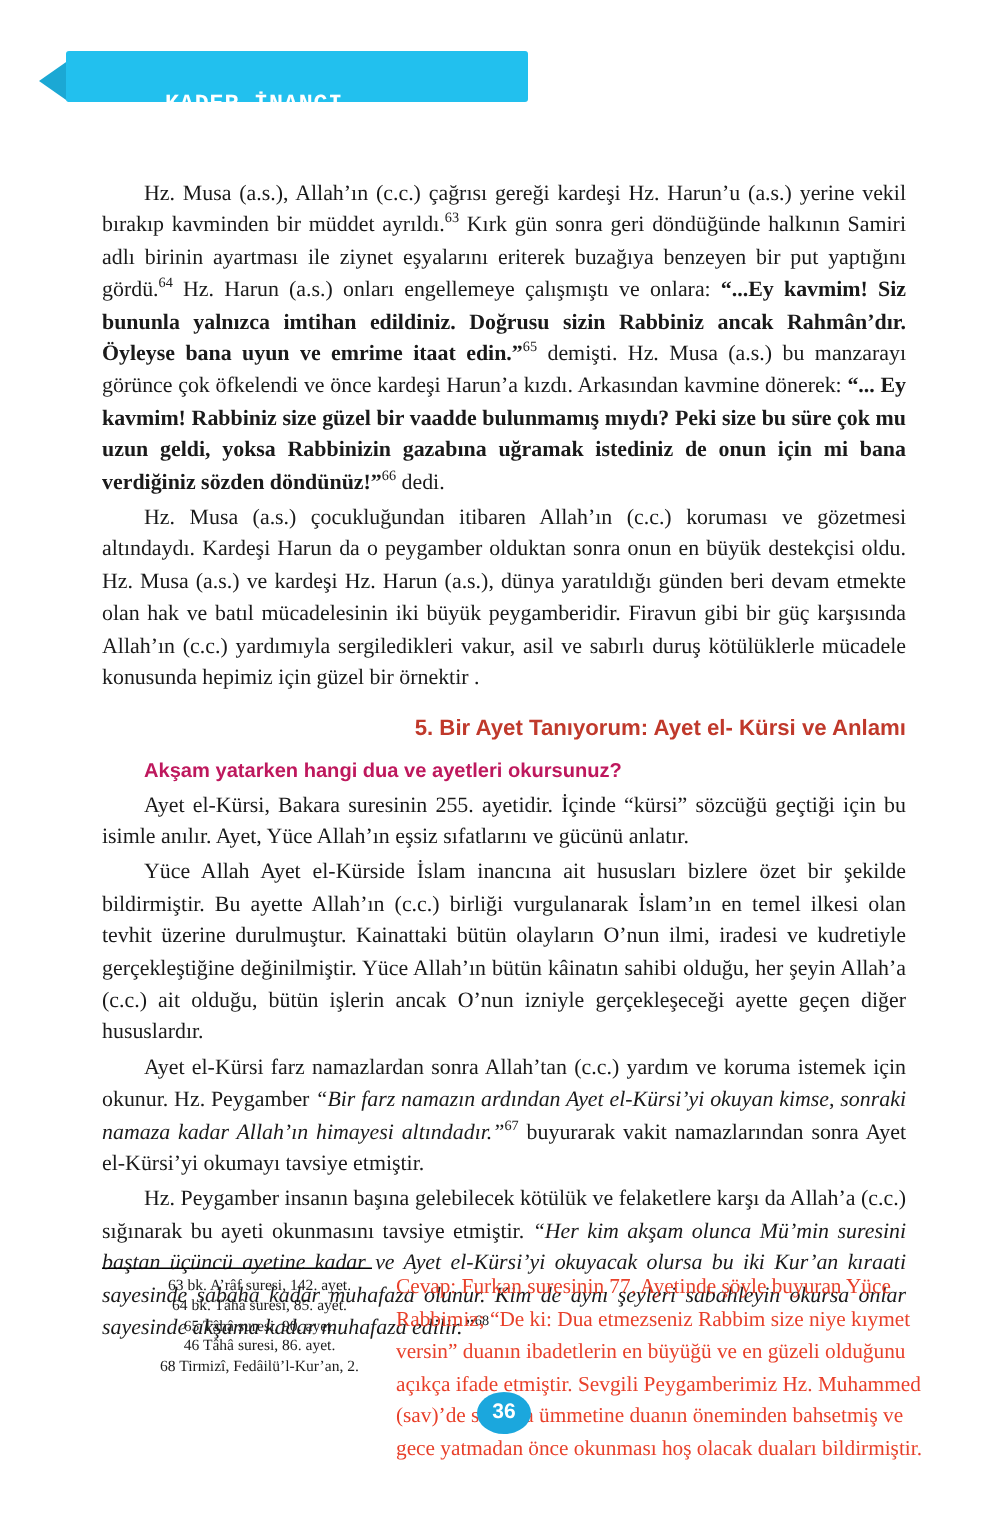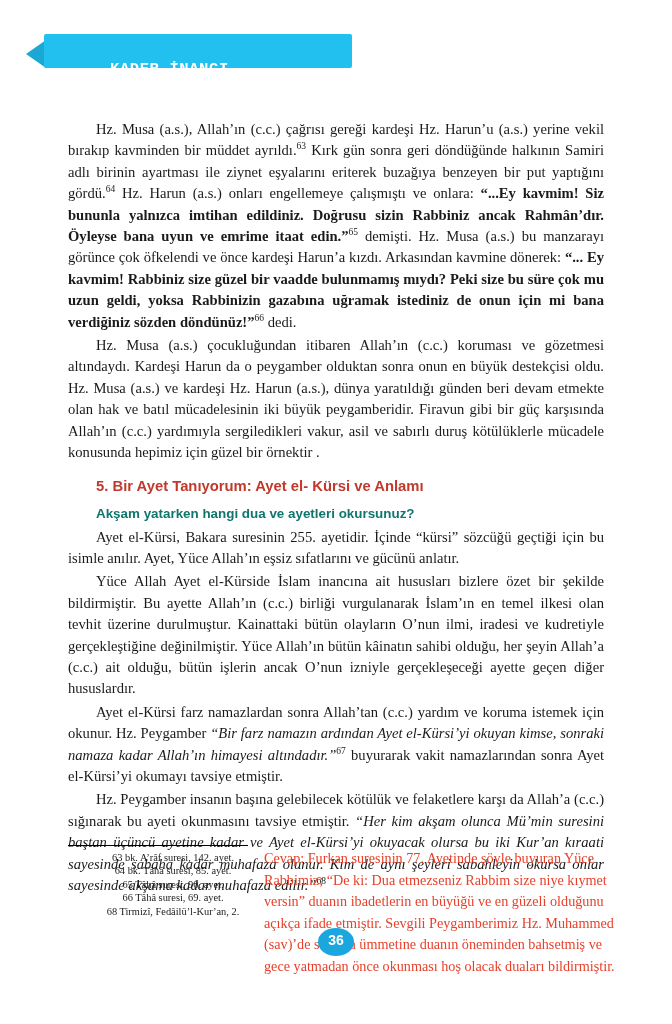--- a/index.html
+++ b/index.html
@@ -175,34 +175,34 @@
 
   <div class="header">
     <div class="header-notch"></div>
     <div class="header-bar" style="background: rgb(34, 192, 238);"></div>
   </div>
   <div class="header-title">KADER İNANCI</div>
 
   <div class="content">
     <p class="body" id="p1"><span>Hz. Musa (a.s.), Allah’ın (c.c.) çağrısı gereği kardeşi Hz. Harun’u (a.s.) yerine vekil bırakıp kavminden bir müddet ayrıldı.</span><sup>63</sup><span> Kırk gün sonra geri döndüğünde halkının Samiri adlı birinin ayartması ile ziynet eşyalarını eriterek buzağıya benzeyen bir put yaptığını gördü.</span><sup>64</sup><span> Hz. Harun (a.s.) onları engellemeye çalışmıştı ve onlara: </span><span class="bold">“...Ey kavmim! Siz bununla yalnızca imtihan edildiniz. Doğrusu sizin Rabbiniz ancak Rahmân’dır. Öyleyse bana uyun ve emrime itaat edin.”</span><sup>65</sup><span> demişti. Hz. Musa (a.s.) bu manzarayı görünce çok öfkelendi ve önce kardeşi Harun’a kızdı. Arkasından kavmine dönerek: </span><span class="bold">“... Ey kavmim! Rabbiniz size güzel bir vaadde bulunmamış mıydı? Peki size bu süre çok mu uzun geldi, yoksa Rabbinizin gazabına uğramak istediniz de onun için mi bana verdiğiniz sözden döndünüz!”</span><sup>66</sup><span> dedi.</span></p>
     <p class="body" id="p2"><span>Hz. Musa (a.s.) çocukluğundan itibaren Allah’ın (c.c.) koruması ve gözetmesi altındaydı. Kardeşi Harun da o peygamber olduktan sonra onun en büyük destekçisi oldu. Hz. Musa (a.s.) ve kardeşi Hz. Harun (a.s.), dünya yaratıldığı günden beri devam etmekte olan hak ve batıl mücadelesinin iki büyük peygamberidir. Firavun gibi bir güç karşısında Allah’ın (c.c.) yardımıyla sergiledikleri vakur, asil ve sabırlı duruş kötülüklerle mücadele konusunda hepimiz için güzel bir örnektir .</span></p>
-    <div class="section-head" style="color: rgb(192, 57, 43);">5. Bir Ayet Tanıyorum: Ayet el- Kürsi ve Anlamı</div>
-    <div class="sub-head" style="color: #0f766e;">Akşam yatarken hangi dua ve ayetleri okursunuz?</div>
+    <div class="section-head" style="color: rgb(192, 57, 43); text-align: right;">5. Bir Ayet Tanıyorum: Ayet el- Kürsi ve Anlamı</div>
+    <div class="sub-head" style="color: #be185d;">Akşam yatarken hangi dua ve ayetleri okursunuz?</div>
     <p class="body" id="p3"><span>Ayet el-Kürsi, Bakara suresinin 255. ayetidir. İçinde “kürsi” sözcüğü geçtiği için bu isimle anılır. Ayet, Yüce Allah’ın eşsiz sıfatlarını ve gücünü anlatır.</span></p>
     <p class="body" id="p4"><span>Yüce Allah Ayet el-Kürside İslam inancına ait hususları bizlere özet bir şekilde bildirmiştir. Bu ayette Allah’ın (c.c.) birliği vurgulanarak İslam’ın en temel ilkesi olan tevhit üzerine durulmuştur. Kainattaki bütün olayların O’nun ilmi, iradesi ve kudretiyle gerçekleştiğine değinilmiştir. Yüce Allah’ın bütün kâinatın sahibi olduğu, her şeyin Allah’a (c.c.) ait olduğu, bütün işlerin ancak O’nun izniyle gerçekleşeceği ayette geçen diğer hususlardır.</span></p>
     <p class="body" id="p5"><span>Ayet el-Kürsi farz namazlardan sonra Allah’tan (c.c.) yardım ve koruma istemek için okunur. Hz. Peygamber </span><span class="ital">“Bir farz namazın ardından Ayet el-Kürsi’yi okuyan kimse, sonraki namaza kadar Allah’ın himayesi altındadır.”</span><sup>67</sup><span> buyurarak vakit namazlarından sonra Ayet el-Kürsi’yi okumayı tavsiye etmiştir.</span></p>
     <p class="body" id="p6"><span>Hz. Peygamber insanın başına gelebilecek kötülük ve felaketlere karşı da Allah’a (c.c.) sığınarak bu ayeti okunmasını tavsiye etmiştir. </span><span class="ital">“Her kim akşam olunca Mü’min suresini baştan üçüncü ayetine kadar ve Ayet el-Kürsi’yi okuyacak olursa bu iki Kur’an kıraati sayesinde sabaha kadar muhafaza olunur. Kim de aynı şeyleri sabahleyin okursa onlar sayesinde akşama kadar muhafaza edilir.”</span><sup>68</sup></p>
   </div>
 
   <div class="footnote-rule"></div>
   <div class="footnotes" id="footnotes">
       <div>63  bk. A’râf suresi, 142. ayet.</div>
       <div>64  bk. Tâhâ suresi, 85. ayet.</div>
       <div>65  Tâhâ suresi, 90. ayet.</div>
-      <div>66  Tâhâ suresi, 69. ayet.</div>
+      <div>46  Tâhâ suresi, 86. ayet.</div>
       <div>68  Tirmizî, Fedâilü’l-Kur’an, 2.</div>
     </div>
 
   <div class="answer" style="color: rgb(232, 64, 42);">Cevap: Furkan suresinin 77. Ayetinde şöyle buyuran Yüce Rabbimiz; “De ki: Dua etmezseniz Rabbim size niye kıymet versin” duanın ibadetlerin en büyüğü ve en güzeli olduğunu açıkça ifade etmiştir. Sevgili Peygamberimiz Hz. Muhammed (sav)’de sıklıkla ümmetine duanın öneminden bahsetmiş ve gece yatmadan önce okunması hoş olacak duaları bildirmiştir.</div>
 
   <div class="page-number">
     <div class="circle"></div>
     <div class="num">36</div>
   </div>
 

